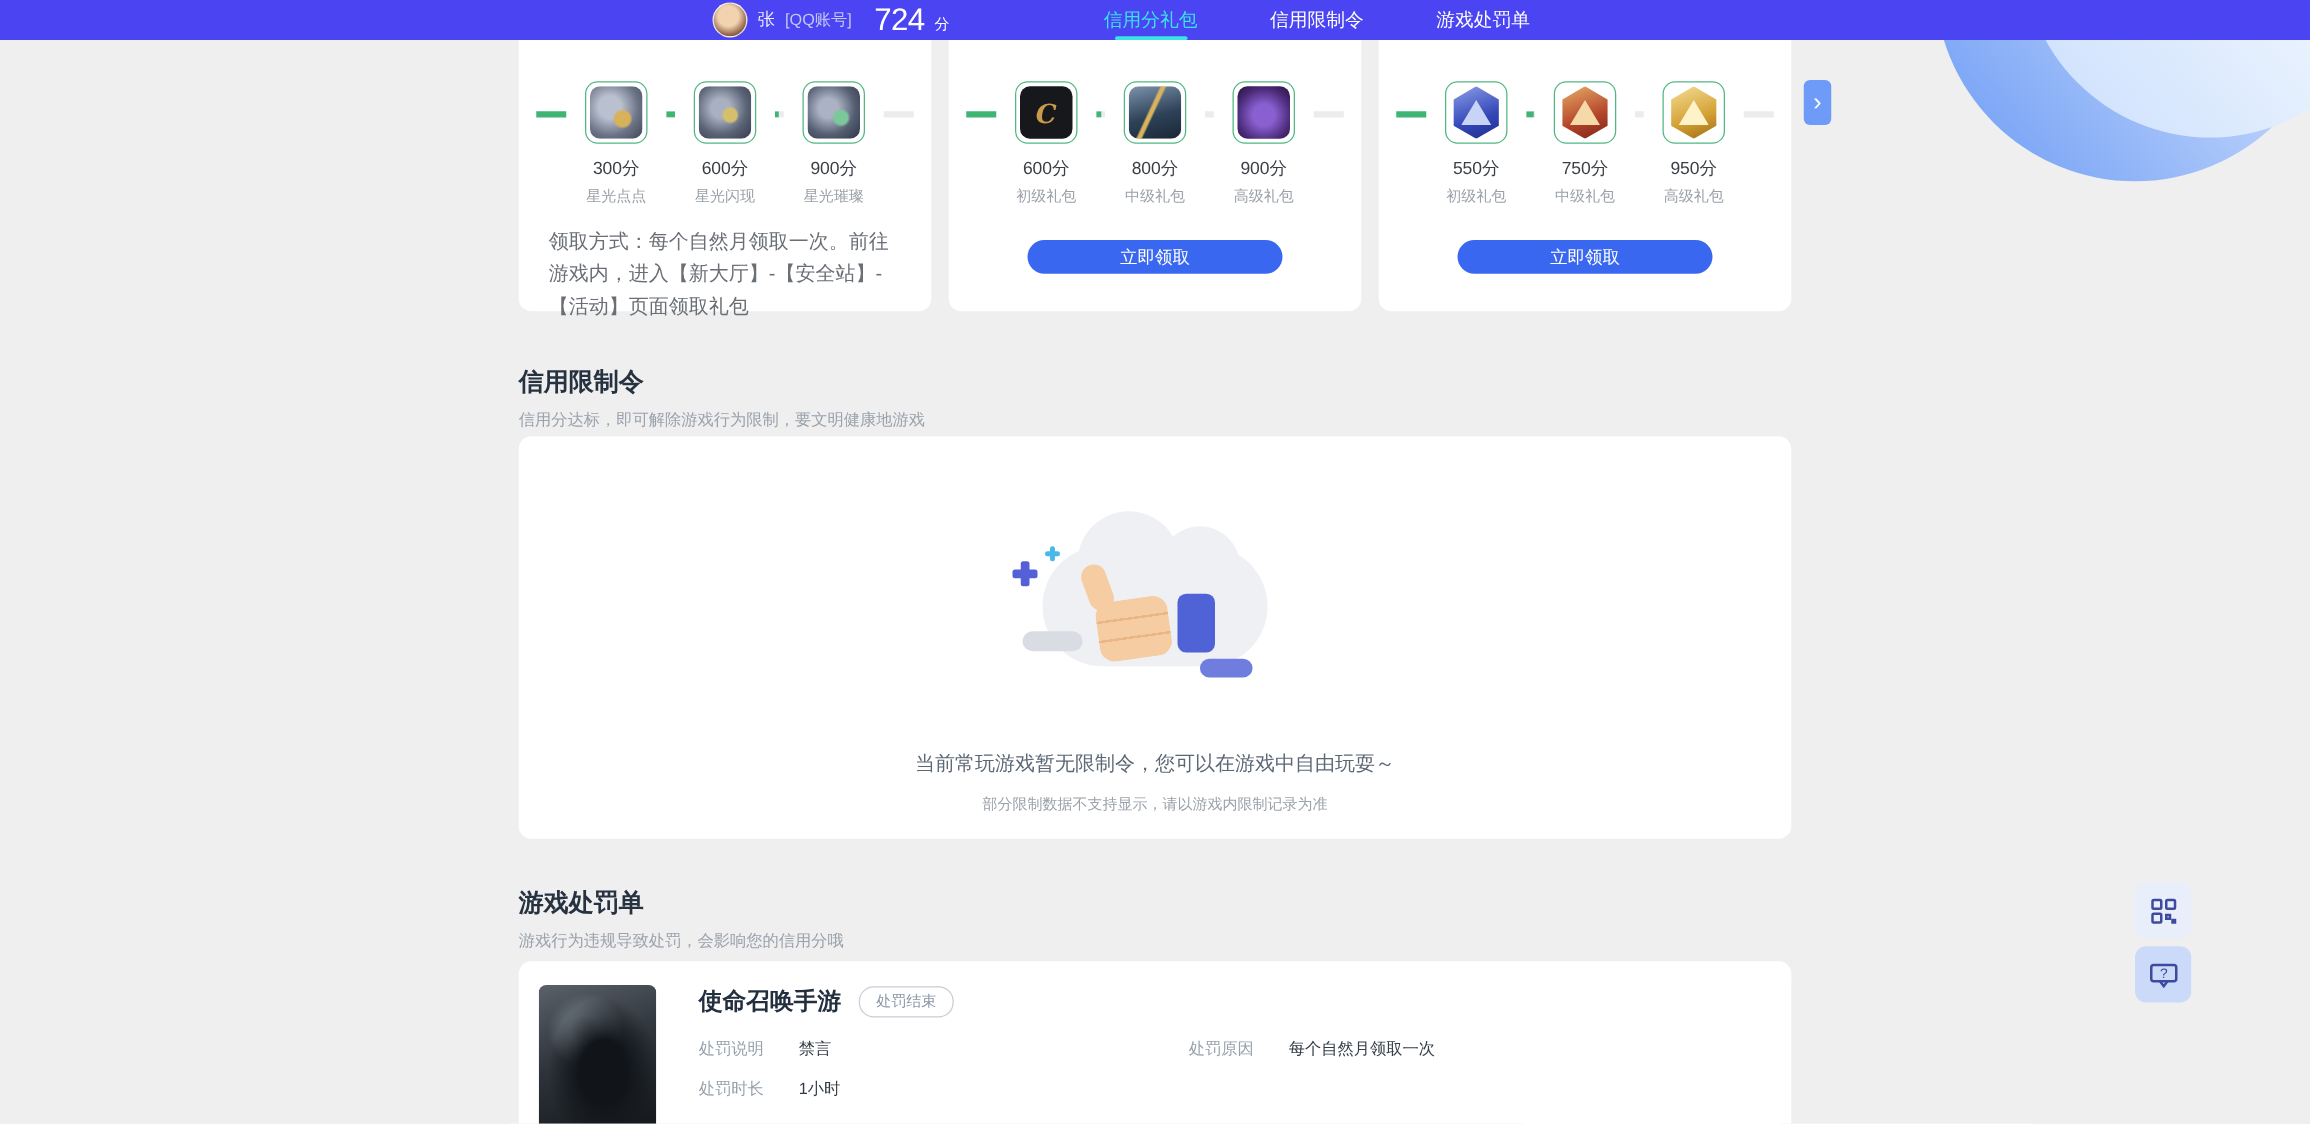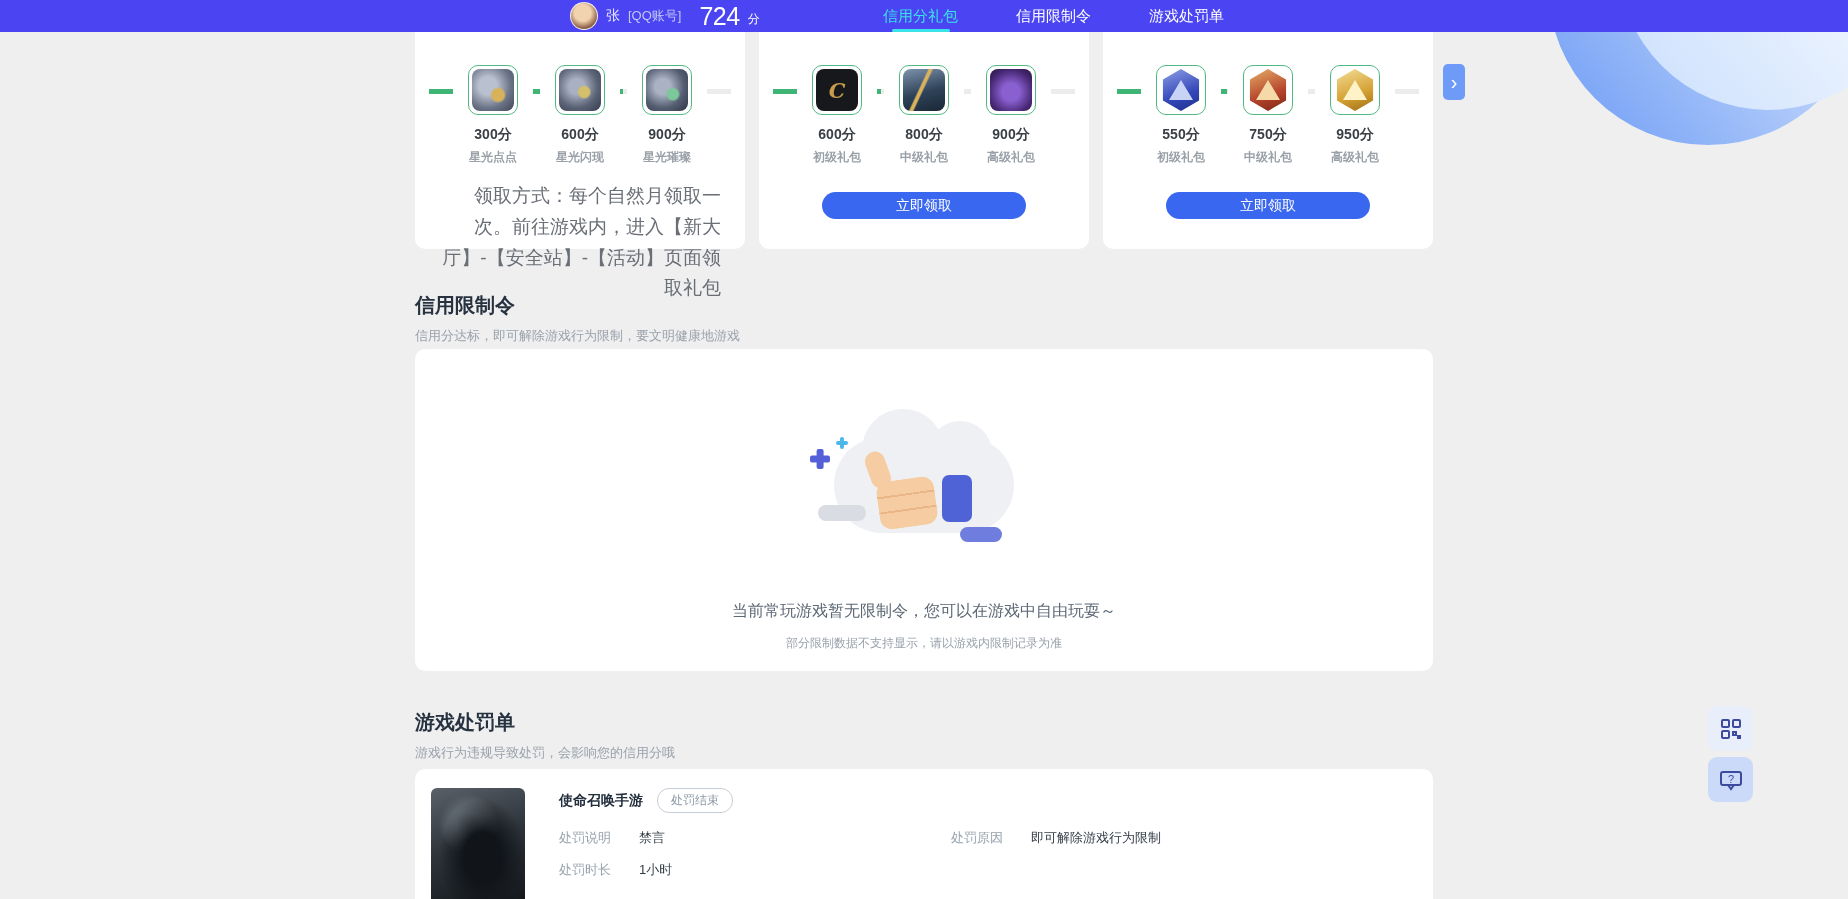--- a/index.html
+++ b/index.html
@@ -28,32 +28,32 @@
   .tab.active::after{content:"";position:absolute;bottom:0;left:50%;transform:translateX(-50%);
          width:58px;height:3px;background:#3be2e8;border-radius:2px;}
 
   
   .content{position:absolute;left:415px;top:0;width:1018px;z-index:2;}
 
   
   .cards{position:absolute;top:32px;left:0;display:flex;gap:14px;}
   .gcard{width:330px;height:217px;background:#fff;border-radius:0 0 10px 10px;flex:none;}
   .miles-row{display:flex;align-items:flex-start;padding:0 14px;margin-top:33px;}
-  .mcol{width:80px;display:flex;flex-direction:column;align-items:center;flex:none;font-weight:bold;}
+  .mcol{width:80px;display:flex;flex-direction:column;align-items:center;flex:none;}
   .micon{width:48px;height:48px;border:1px solid #51b883;border-radius:10px;background:#fff;
          display:flex;align-items:center;justify-content:center;}
   .ic{width:42px;height:42px;border-radius:8px;position:relative;overflow:hidden;
       display:flex;align-items:center;justify-content:center;}
   .gap{flex:1;height:5px;margin-top:24px;background:#ececec;position:relative;overflow:hidden;}
   .gap .fill{position:absolute;left:0;top:0;bottom:0;background:#3eb575;}
   .lead{width:24px;height:5px;margin-top:24px;background:#3eb575;flex:none;}
   .tail{width:24px;height:5px;margin-top:24px;background:#ececec;flex:none;}
   .mscore{margin-top:11px;font-size:14px;color:#3a3f45;}
   .mname{margin-top:5px;font-size:12px;color:#9aa0a8;}
-  .gdesc{margin:15px 24px 0;font-size:19px;color:#6a6f76;line-height:1.62;text-align:right;}
+  .gdesc{margin:15px 24px 0;font-size:16px;color:#6a6f76;line-height:1.62;}
   .gbtn{display:block;margin:26px auto 0;width:204px;height:27px;border:none;border-radius:14px;
         background:#3a67ef;color:#fff;font-size:14px;cursor:pointer;}
 
   
   .ic[data-icon="starlight-gift-small"]{background:
       radial-gradient(circle at 62% 62%,#d8b25a 0 16%,transparent 22%),
       radial-gradient(circle at 38% 40%,#b9c0cf 0 25%,#6b7386 62%,#3f4656 100%);}
   .ic[data-icon="starlight-gift-medium"]{background:
       radial-gradient(circle at 60% 55%,#d4c06a 0 15%,transparent 21%),
       radial-gradient(circle at 42% 42%,#a8b0c2 0 22%,#5b6376 60%,#343b4c 100%);}
@@ -118,21 +118,21 @@
   .pills{position:absolute;top:734px;right:0;display:flex;gap:14px;margin-top:36px;}
   .pill{background:#fff;border:none;border-radius:14px;padding:6px 15px;font-size:13px;color:#4aa9ee;cursor:pointer;}
   .punish-card{position:absolute;top:769px;left:0;width:1018px;height:150px;background:#fff;
       border-radius:10px 10px 0 0;display:flex;padding:19px 0 0 16px;box-sizing:border-box;}
   .pthumb{width:94px;height:120px;border-radius:6px;flex:none;background:
       radial-gradient(ellipse at 55% 58%,#11151a 0 26%,transparent 60%),
       radial-gradient(circle at 40% 30%,#6a737c 0 12%,transparent 30%),
       linear-gradient(160deg,#5a6168 0%,#2e343b 45%,#121518 100%);}
   .pinfo{flex:1;padding-left:34px;}
   .pr-head{display:flex;align-items:center;gap:14px;}
-  .pgame{font-size:14px;font-weight:700;color:#232f3e;}
+  .pgame{font-size:19px;font-weight:700;color:#232f3e;}
   .pbadge{border:1px solid #c8ced6;color:#8a97a6;font-size:12px;border-radius:12px;padding:3px 13px;}
   .pr-grid{display:grid;grid-template-columns:392px 1fr;margin-top:16px;row-gap:14px;}
   .fld{display:flex;font-size:13px;}
   .fl{color:#97a1ab;width:80px;flex:none;}
   .fv{color:#333c46;}
 
   
   .float-widgets{position:absolute;left:1708px;top:706px;z-index:6;display:flex;flex-direction:column;gap:6px;}
   .fw{width:45px;height:45px;border-radius:9px;display:flex;align-items:center;justify-content:center;cursor:pointer;}
   .fw.qr{background:#e9eefb;}
@@ -309,21 +309,21 @@
           <span class="pgame">使命召唤手游</span>
           <span class="pbadge">处罚结束</span>
         </div>
         <div class="pr-grid">
           <div class="fld">
             <span class="fl">处罚说明</span>
             <span class="fv">禁言</span>
           </div>
           <div class="fld">
             <span class="fl">处罚原因</span>
-            <span class="fv">即可解除游戏行为限制</span>
+            <span class="fv">每个自然月领取一次</span>
           </div>
           <div class="fld">
             <span class="fl">处罚时长</span>
             <span class="fv">1小时</span>
           </div>
         </div>
       </div>
     </div>
   </div>
 

